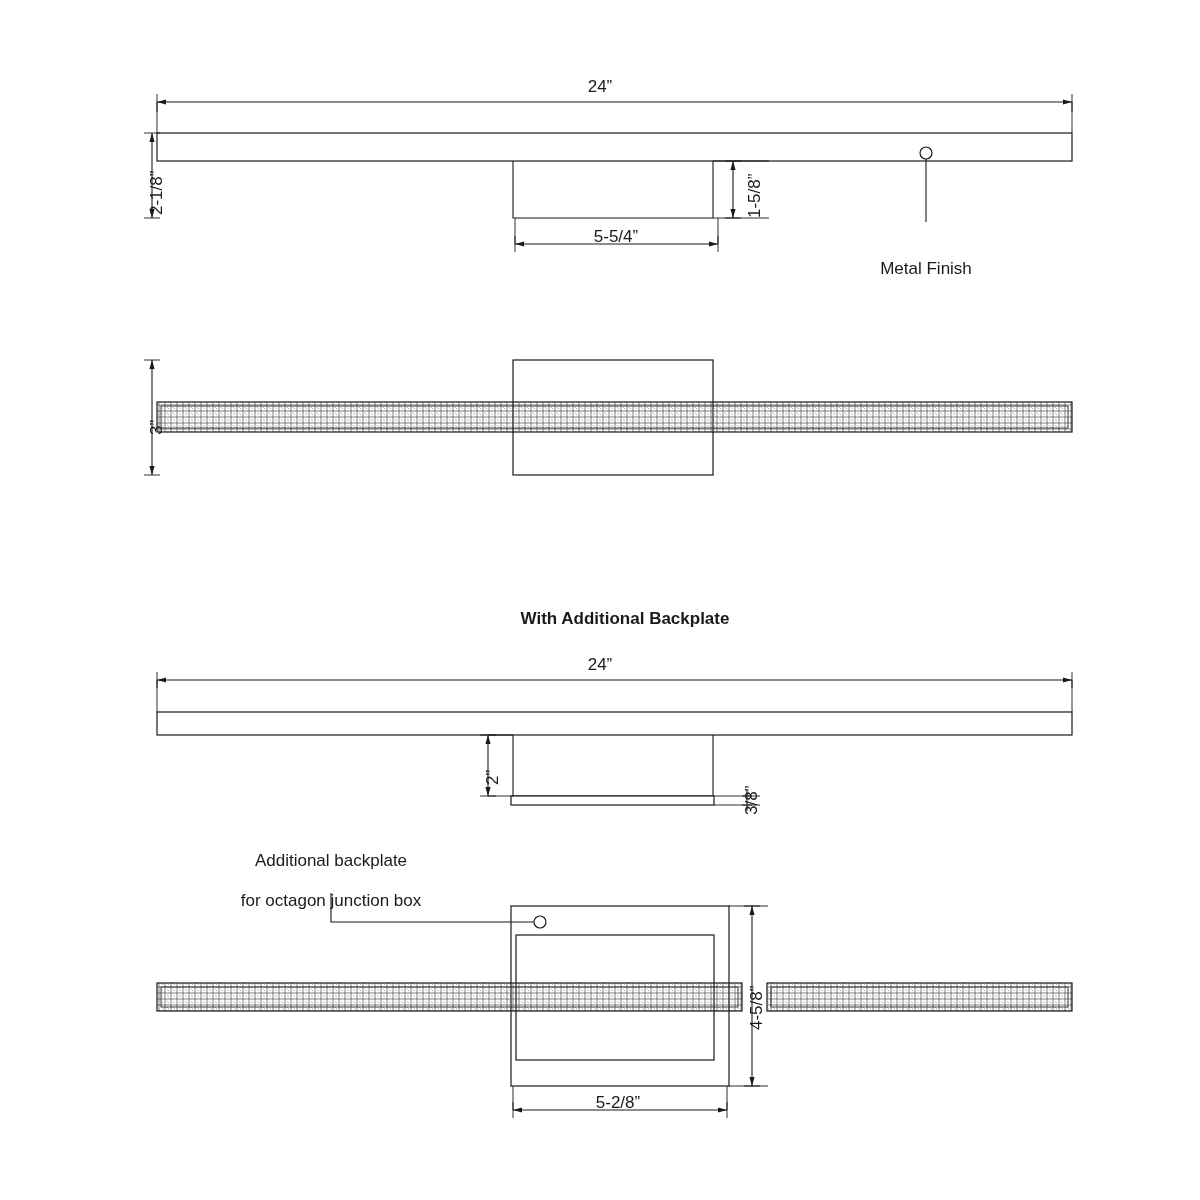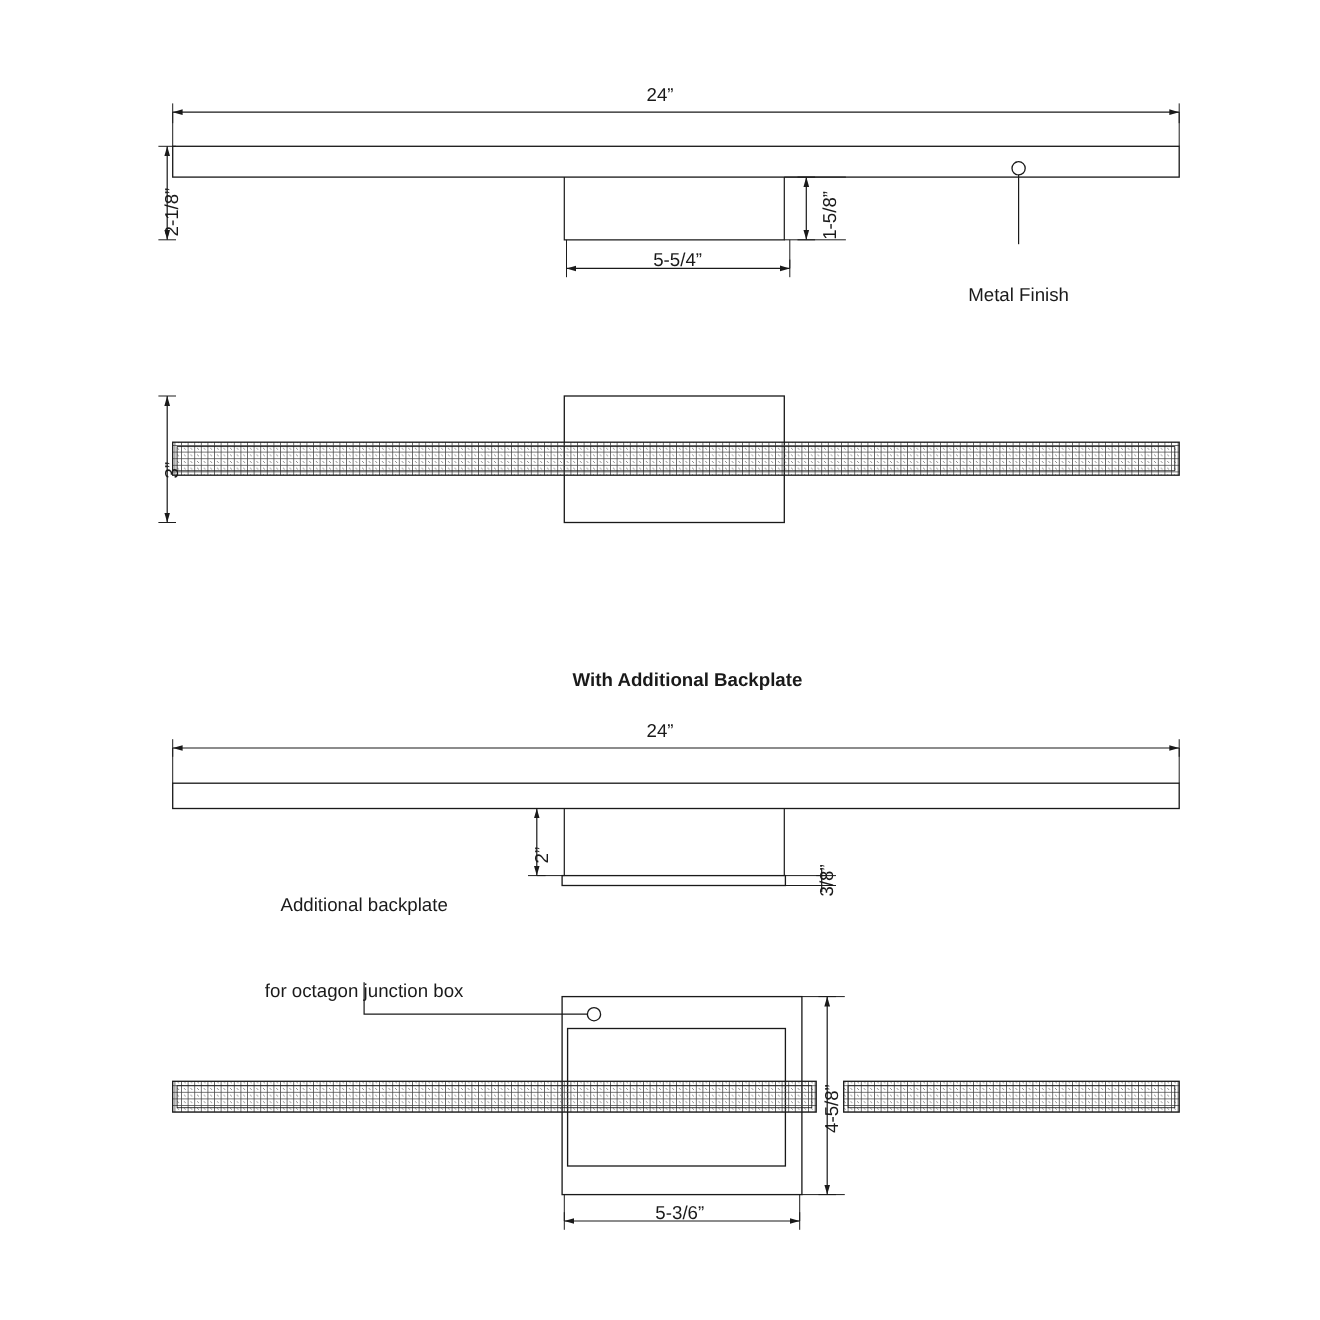--- a/index.html
+++ b/index.html
@@ -203,20 +203,20 @@
   <div class="lbl vert" style="left:146px; top:435px;">3”</div>
 
   <div class="lbl bold" style="left:600px; top:608px; transform:translateX(-50%);margin-left:25px;">With Additional Backplate</div>
 
   <div class="lbl" style="left:600px; top:654px; transform:translateX(-50%);">24”</div>
 
   <div class="lbl vert" style="left:482px; top:785px;">2”</div>
 
   <div class="lbl vert" style="left:741px; top:815px;">3/8”</div>
 
-  <div class="lbl" style="left:331px; top:812px; transform:translateX(-50%);">Additional backplate</div>
+  <div class="lbl" style="left:331px; top:850px; transform:translateX(-50%);">Additional backplate</div>
   <div class="lbl" style="left:331px; top:868px; transform:translateX(-50%);margin-top:22px;">for octagon junction box</div>
 
   <div class="lbl vert" style="left:746px; top:1030px;">4-5/8”</div>
 
-  <div class="lbl" style="left:618px; top:1092px; transform:translateX(-50%);">5-3/6”</div>
+  <div class="lbl" style="left:618px; top:1092px; transform:translateX(-50%);">5-2/8”</div>
 
 </div>
 
 </body></html>

